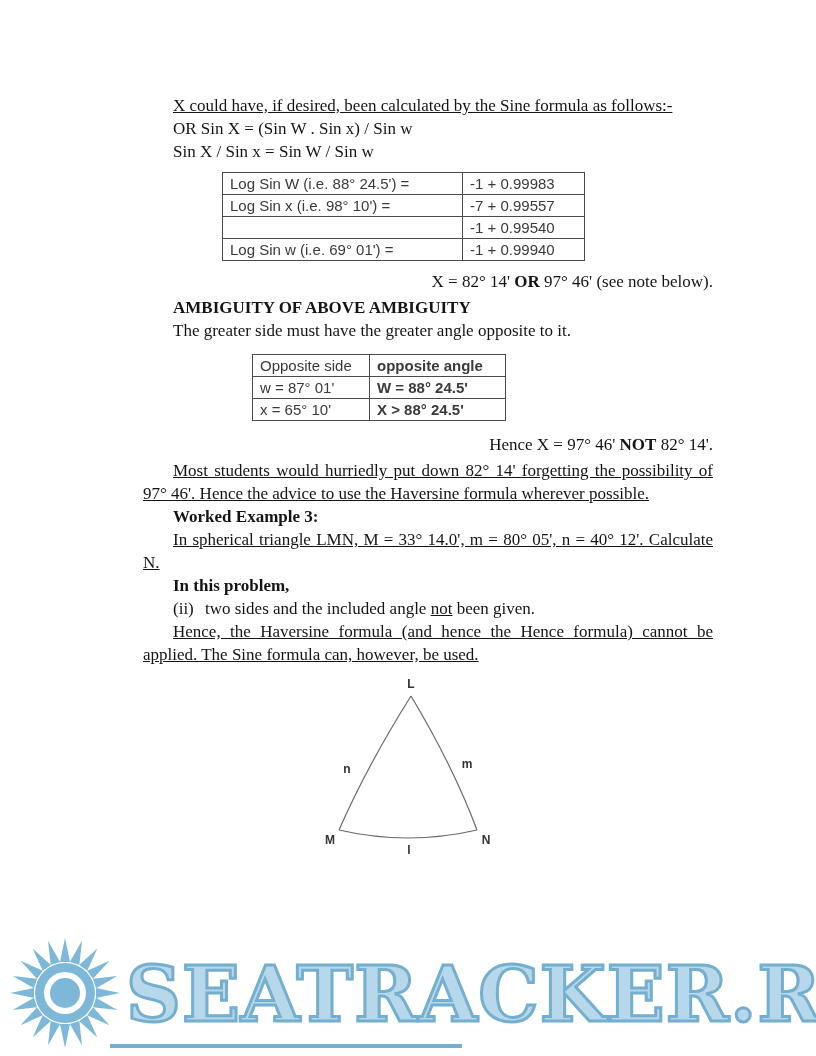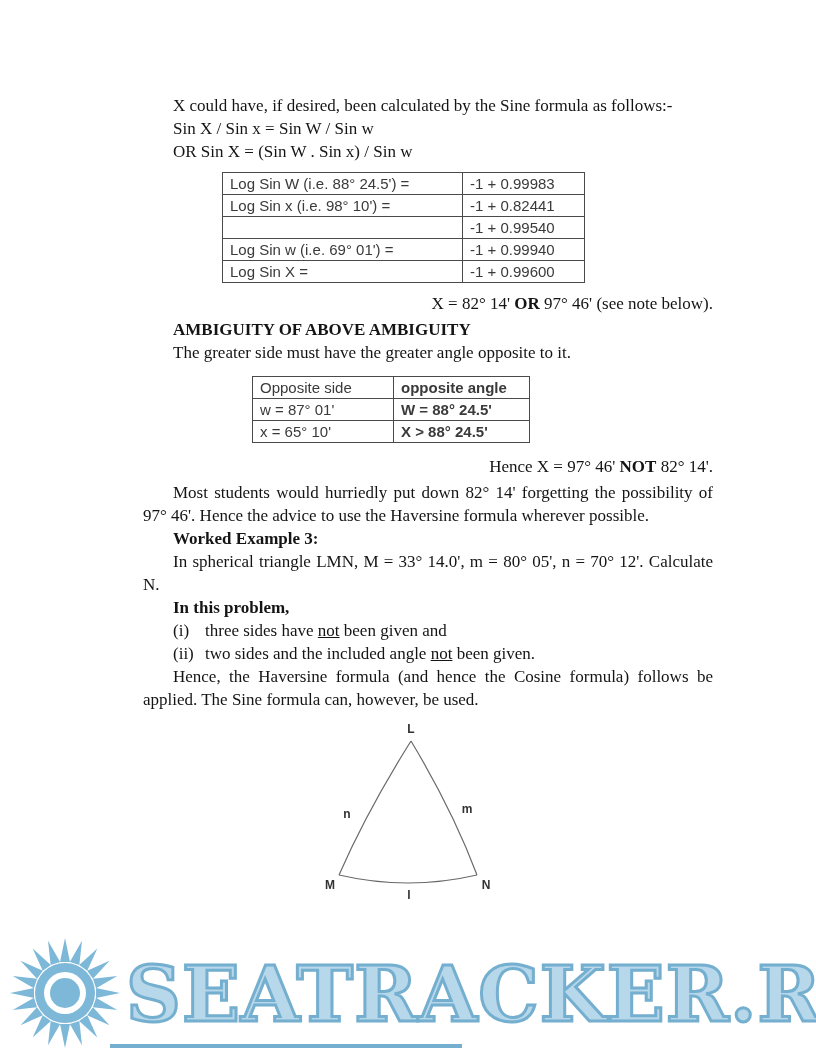--- a/index.html
+++ b/index.html
@@ -14,21 +14,21 @@
   }
   .page { position: absolute; inset: 0; }
   .content {
     position: absolute;
     left: 143px; top: 94px;
     width: 570px;
     font-size: 17px;
     line-height: 23px;
   }
   p { margin: 0; }
-  .justify { text-align: justify; }
+  .justify { text-align: justify; text-decoration: underline; }
   .ind { text-indent: 30px; }
   .pad { padding-left: 30px; }
   .bold { font-weight: bold; }
   .centerline { text-align: right; margin: 5px 0 3px 0; }
 
   table {
     border-collapse: collapse;
     font-family: "Liberation Sans", sans-serif;
     font-size: 15px;
     line-height: 19px;
@@ -38,21 +38,21 @@
     border: 1px solid #4a4a4a;
     padding: 1px 7px;
     text-align: left;
     font-weight: normal;
     vertical-align: middle;
   }
   .log-table { margin: 9px 0 9px 79px; padding-left: 24px; }
   .log-table .lbl { width: 240px; }
   .log-table .val { width: 122px; margin-left: 36px; }
   .opp-table { margin: 12px 0 12px 109px; }
-  .opp-table .c1 { width: 141px; }
+  .opp-table .c1 { width: 117px; }
   .opp-table .c2 { width: 136px; font-weight: bold; }
 
   .u { text-decoration: underline; }
   .marker { display: inline-block; width: 32px; }
 
   .diagram-wrap { margin: 12px 0 0 176px; width: 195px; }
   .diagram-wrap svg text {
     font-family: "Liberation Sans", sans-serif;
     font-size: 12px;
     fill: #333;
@@ -79,44 +79,40 @@
   }
 </style>
 </head>
 <body>
 
 <div class="page">
   <div class="content">
 
     <p class="justify ind">X could have, if desired, been calculated by the Sine formula as follows:-</p>
 
+    <p class="pad">OR Sin X = (Sin W . Sin x) / Sin w</p>
     <p class="pad">Sin X / Sin x = Sin W / Sin w</p>
-    <p class="pad">OR Sin X = (Sin W . Sin x) / Sin w</p>
 
     <table class="log-table">
       <tbody>
         <tr>
           <td class="lbl">Log Sin W (i.e. 88° 24.5') =</td>
           <td class="val">-1 + 0.99983</td>
         </tr>
         <tr>
           <td class="lbl">Log Sin x (i.e. 98° 10') =</td>
-          <td class="val">-1 + 0.82441</td>
+          <td class="val">-7 + 0.99557</td>
         </tr>
         <tr>
           <td class="lbl"></td>
           <td class="val">-1 + 0.99540</td>
         </tr>
         <tr>
           <td class="lbl">Log Sin w (i.e. 69° 01') =</td>
           <td class="val">-1 + 0.99940</td>
-        </tr>
-        <tr>
-          <td class="lbl">Log Sin X =</td>
-          <td class="val">-1 + 0.99600</td>
         </tr>
       </tbody>
     </table>
 
     <p class="centerline"><span>X = 82° 14' </span><b>OR</b><span> 97° 46' (see note below).</span></p>
 
     <p class="pad bold">AMBIGUITY OF ABOVE AMBIGUITY</p>
     <p class="pad">The greater side must have the greater angle opposite to it.</p>
 
     <table class="opp-table">
@@ -134,29 +130,28 @@
           <td class="c2">X &gt; 88° 24.5'</td>
         </tr>
       </tbody>
     </table>
 
     <p class="centerline"><span>Hence X = 97° 46' </span><b>NOT</b><span> 82° 14'.</span></p>
 
     <p class="justify ind">Most students would hurriedly put down 82° 14' forgetting the possibility of 97° 46'. Hence the advice to use the Haversine formula wherever possible.</p>
 
     <p class="pad bold">Worked Example 3:</p>
-    <p class="justify ind">In spherical triangle LMN, M = 33° 14.0', m = 80° 05', n = 70° 12'. Calculate N.</p>
+    <p class="justify ind">In spherical triangle LMN, M = 33° 14.0', m = 80° 05', n = 40° 12'. Calculate N.</p>
 
     <p class="pad bold">In this problem,</p>
 
-    <p class="pad"><span class="marker">(i)</span><span>three sides have </span><span class="u">not</span><span> been given and</span></p>
 
     <p class="pad"><span class="marker">(ii)</span><span>two sides and the included angle </span><span class="u">not</span><span> been given.</span></p>
 
-    <p class="justify ind">Hence, the Haversine formula (and hence the Cosine formula) follows be applied. The Sine formula can, however, be used.</p>
+    <p class="justify ind">Hence, the Haversine formula (and hence the Hence formula) cannot be applied. The Sine formula can, however, be used.</p>
 
     <div class="diagram-wrap">
       <svg width="195" height="182" viewBox="0 0 195 182">
         <path d="M 92 18 Q 48 88 20 152" fill="none" stroke="#6a6a6a" stroke-width="1.2"></path>
         <path d="M 92 18 Q 134 88 158 152" fill="none" stroke="#6a6a6a" stroke-width="1.2"></path>
         <path d="M 20 152 Q 89 168 158 152" fill="none" stroke="#6a6a6a" stroke-width="1.2"></path>
         <text x="92" y="10" text-anchor="middle">L</text>
         <text x="11" y="166" text-anchor="middle">M</text>
         <text x="167" y="166" text-anchor="middle">N</text>
         <text x="28" y="95" text-anchor="middle">n</text>

